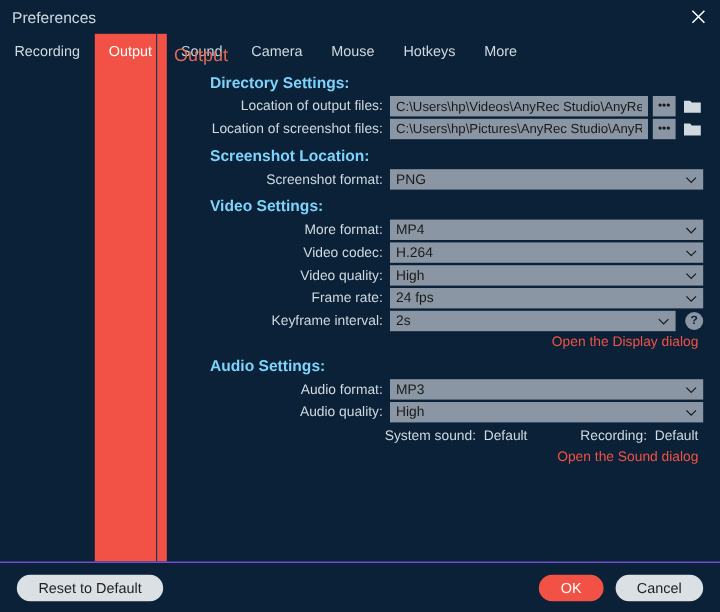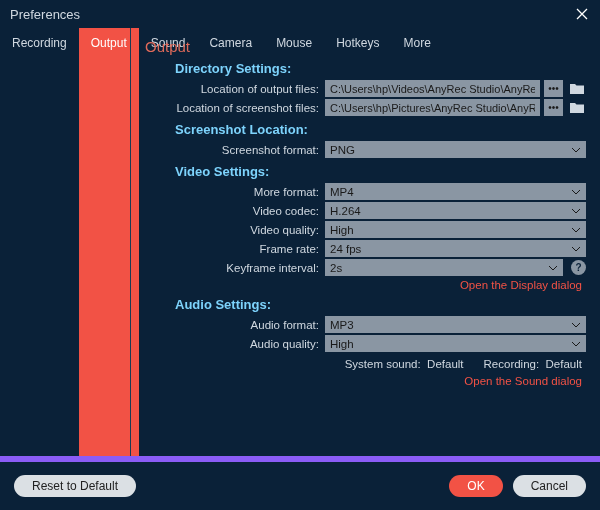--- a/index.html
+++ b/index.html
@@ -59,25 +59,25 @@
   color: #f25245; cursor: pointer;
   font-size: 11.5px; text-align: right; display: block;
   margin: 3px 4px 2px 0;
 }
 .help-icon {
   width: 15px; height: 15px; border-radius: 50%; background: #8a96a3;
   color: #0a2138; display: flex; align-items: center; justify-content: center;
   font-size: 10px; font-weight: bold; cursor: pointer; margin-left: 4px;
 }
 .status-row {
-  display: flex; justify-content: flex-end; gap: 20px;
+  display: flex; justify-content: flex-end; gap: 44px;
   padding: 4px 4px 2px 0; font-size: 11.5px;
 }
 .footer {
-  height: 54px; border-top: 6px solid #8b5cf6;
+  height: 42px; border-top: 1px solid #8b5cf6;
   display: flex; align-items: center; justify-content: space-between;
   padding: 0 14px;
 }
 .btn {
   height: 22px; border-radius: 11px; border: none;
   padding: 0 18px; font-size: 12px; cursor: pointer;
   font-family: inherit;
 }
 .btn-default { background: #dbe0e4; color: #222; }
 .btn-primary { background: #f25245; color: #fff; }

